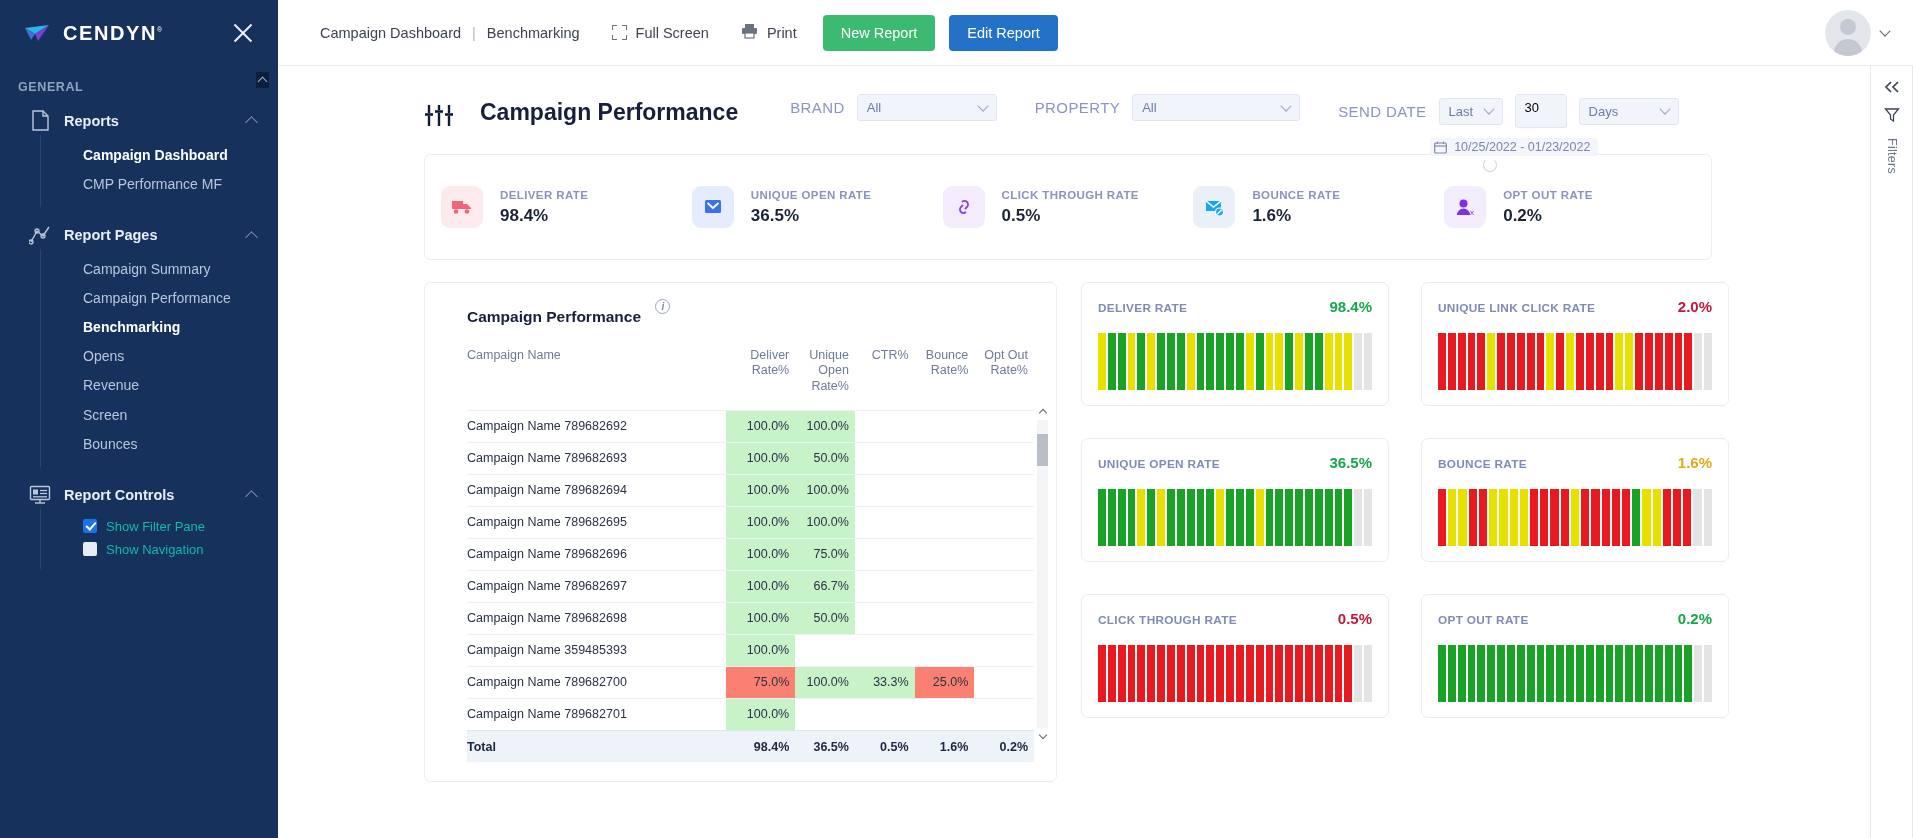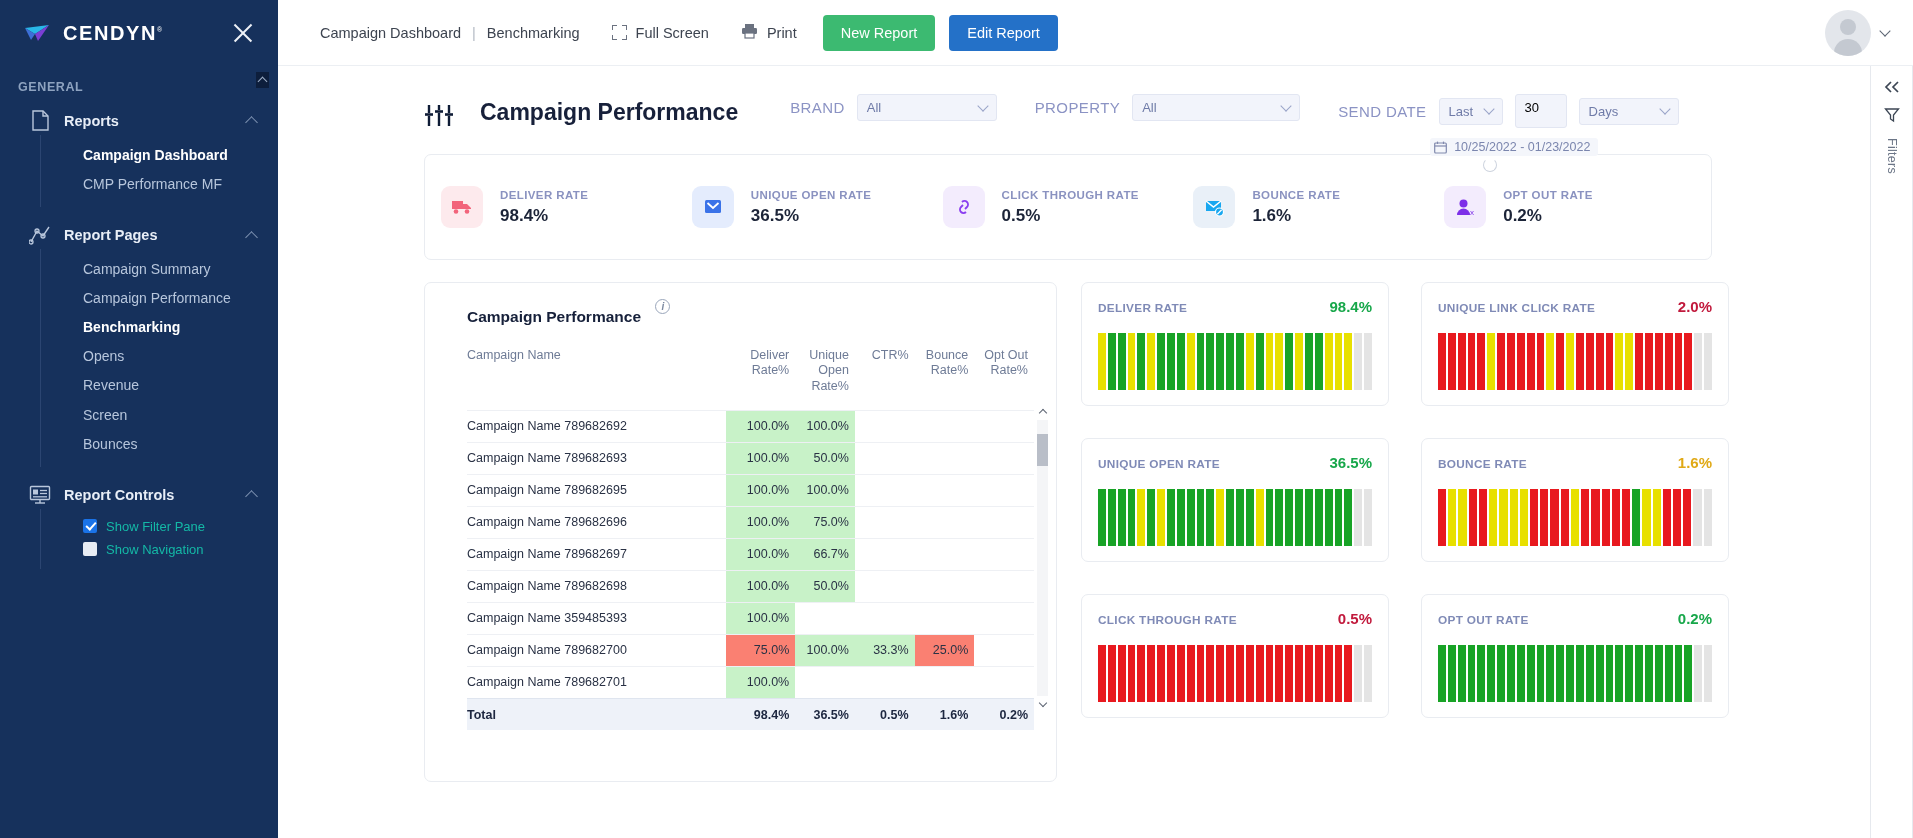--- a/index.html
+++ b/index.html
@@ -617,20 +617,28 @@
                   </tr>
                   <tr>
                     <td class="cn">Campaign Name 789682693</td>
                     <td class="g">100.0%</td>
                     <td class="g">50.0%</td>
                     <td></td>
                     <td></td>
                     <td></td>
                   </tr>
                   <tr>
+                    <td class="cn">Campaign Name 789682694</td>
+                    <td class="g">100.0%</td>
+                    <td class="g">100.0%</td>
+                    <td></td>
+                    <td></td>
+                    <td></td>
+                  </tr>
+                  <tr>
                     <td class="cn">Campaign Name 789682695</td>
                     <td class="g">100.0%</td>
                     <td class="g">100.0%</td>
                     <td></td>
                     <td></td>
                     <td></td>
                   </tr>
                   <tr>
                     <td class="cn">Campaign Name 789682696</td>
                     <td class="g">100.0%</td>

